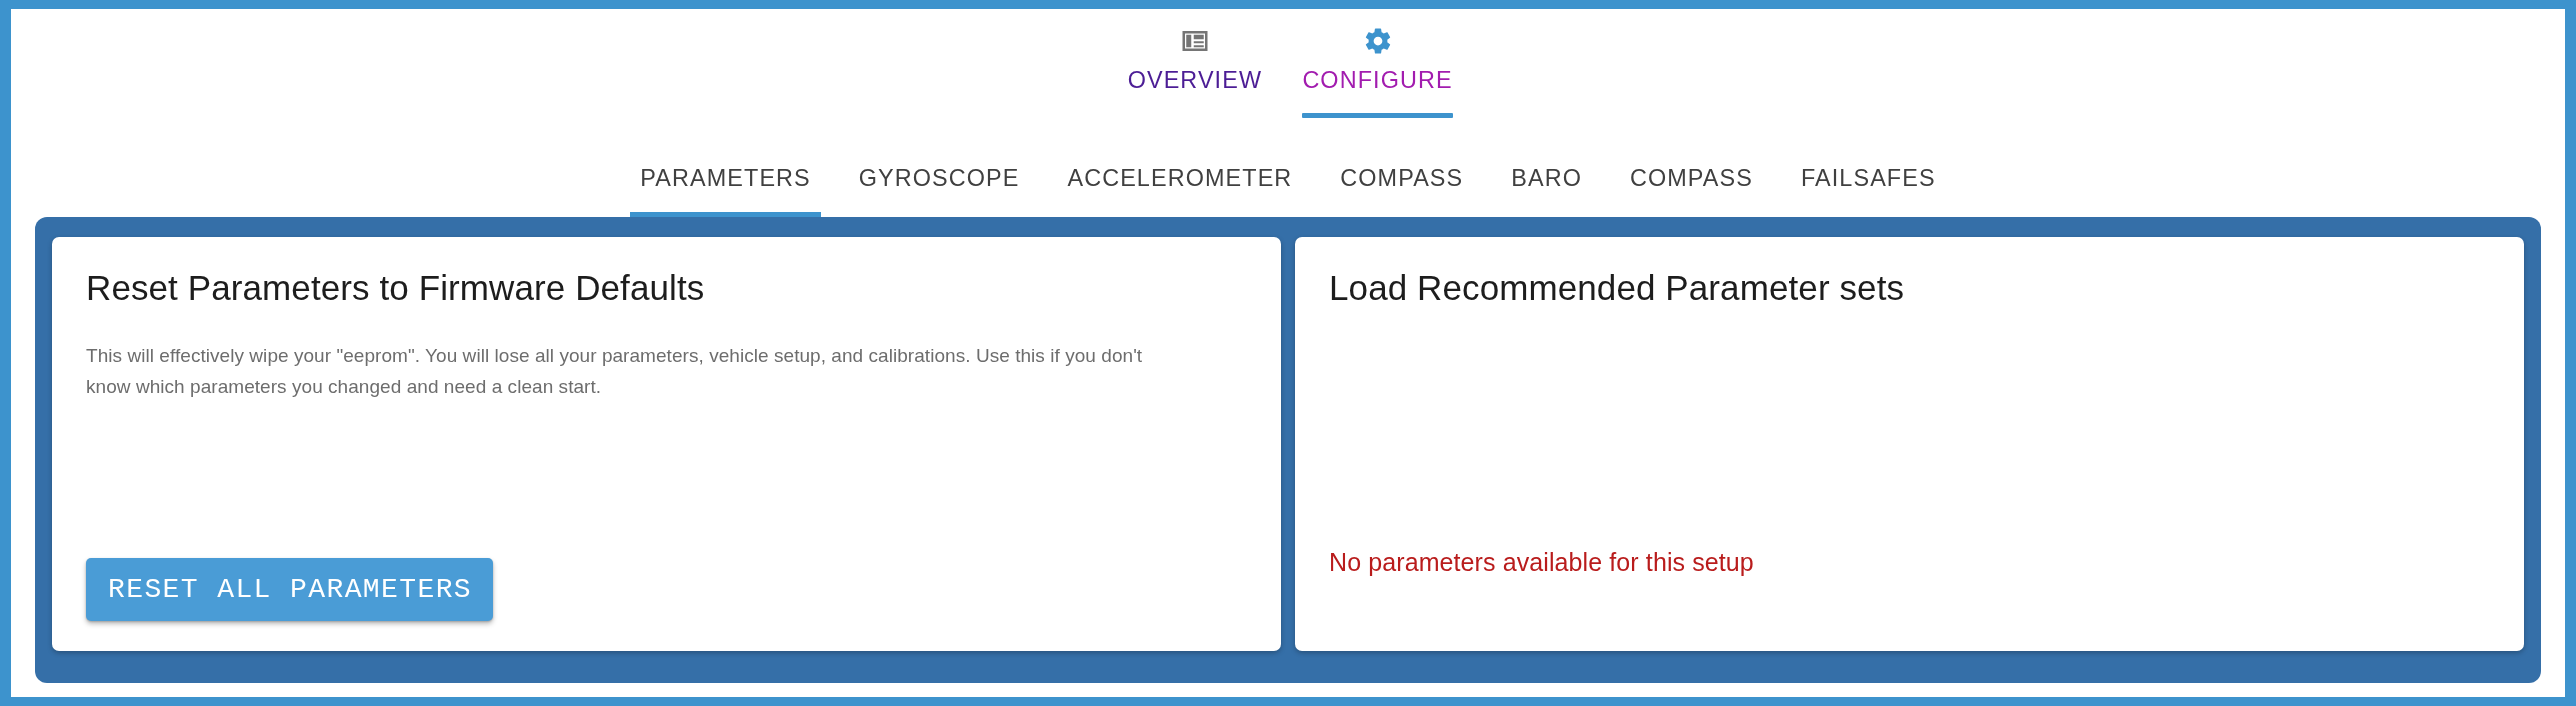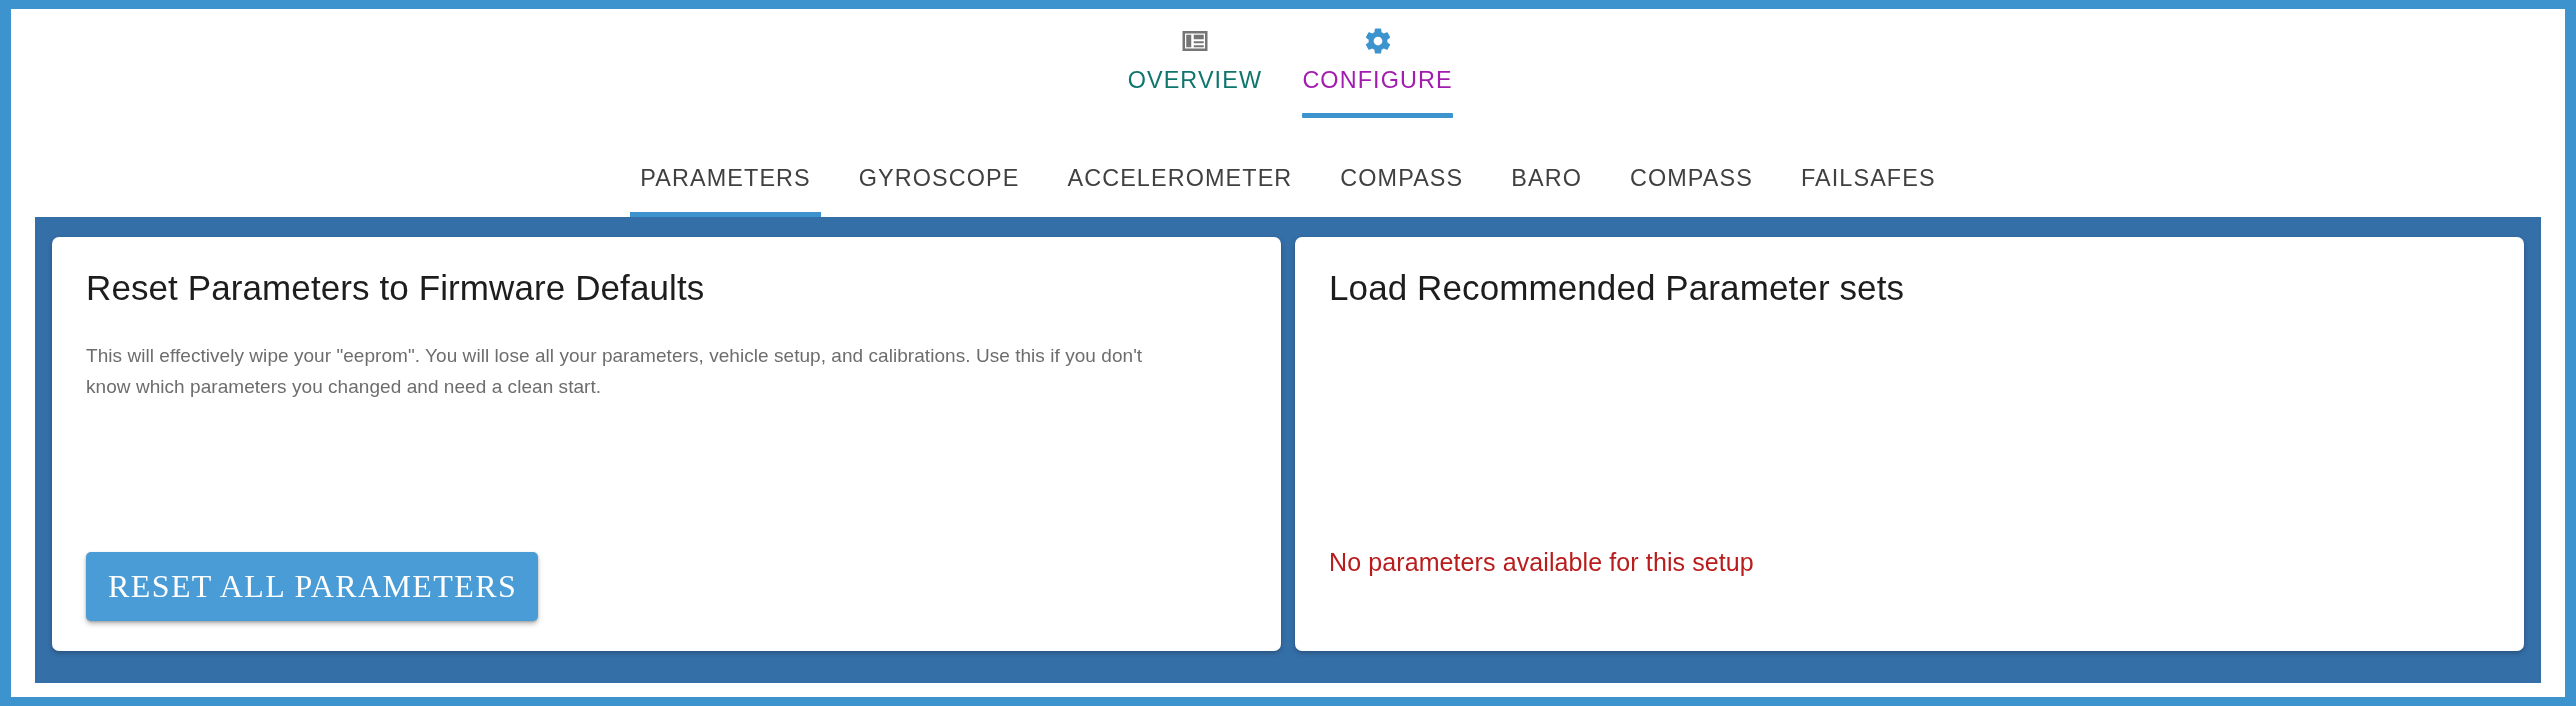--- a/index.html
+++ b/index.html
@@ -61,21 +61,21 @@
   .primary-tab .tab-icon {
     display: block;
     height: 30px;
     margin-bottom: 11px;
     line-height: 0;
   }
 
   .primary-tab .tab-label {
     font-size: 23.4px;
     letter-spacing: 1.1px;
-    color: #0f766e;
+    color: #4c1d95;
     white-space: nowrap;
     font-weight: 400;
   }
 
   .primary-tab.active .tab-label { color: #a21caf; }
 
   .primary-tab .tab-underline {
     margin-top: 19px;
     height: 5px;
     width: 100%;
@@ -122,20 +122,21 @@
 
   
   #content-panel {
     margin: 0 24px 14px 24px;
     background: #356fa8;
     flex: 1 1 auto;
     display: flex;
     gap: 14px;
     padding: 20px 17px 32px 17px;
     min-height: 0;
+    border-radius: 12px;
   }
 
   .card {
     background: #ffffff;
     border-radius: 7px;
     flex: 1 1 0;
     padding: 30px 34px 30px 34px;
     display: flex;
     flex-direction: column;
     box-shadow: 0 2px 5px rgba(0,0,0,0.26);
@@ -167,22 +168,22 @@
     letter-spacing: 0.1px;
   }
 
   
   .btn-primary {
     align-self: flex-start;
     background: #4a9cd6;
     color: #ffffff;
     border: none;
     border-radius: 5px;
-    font-family: Liberation Serif, serif;
-    font-size: 32px;
+    font-family: Liberation Mono, monospace;
+    font-size: 28px;
     letter-spacing: 1.4px;
     padding: 16px 21px 16px 22px;
     cursor: pointer;
     box-shadow: 0 3px 5px rgba(0,0,0,0.26), 0 1px 2px rgba(0,0,0,0.18);
     white-space: nowrap;
   }
 
   
   #card-load .card-status { margin-bottom: 44px; }
 </style>

